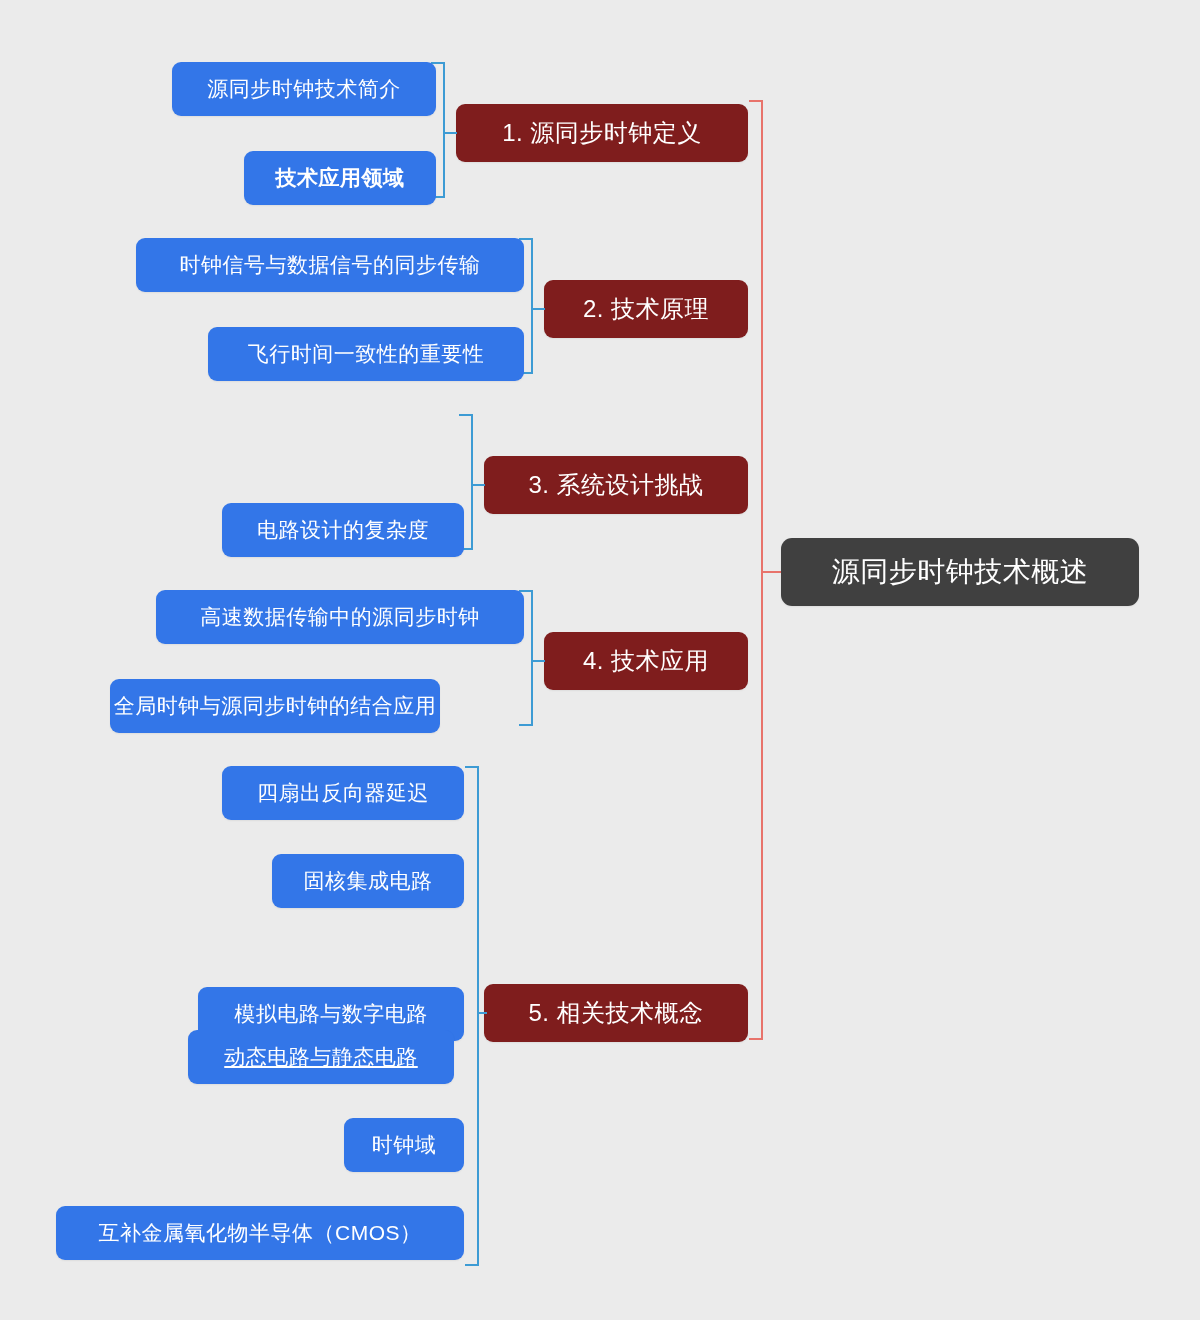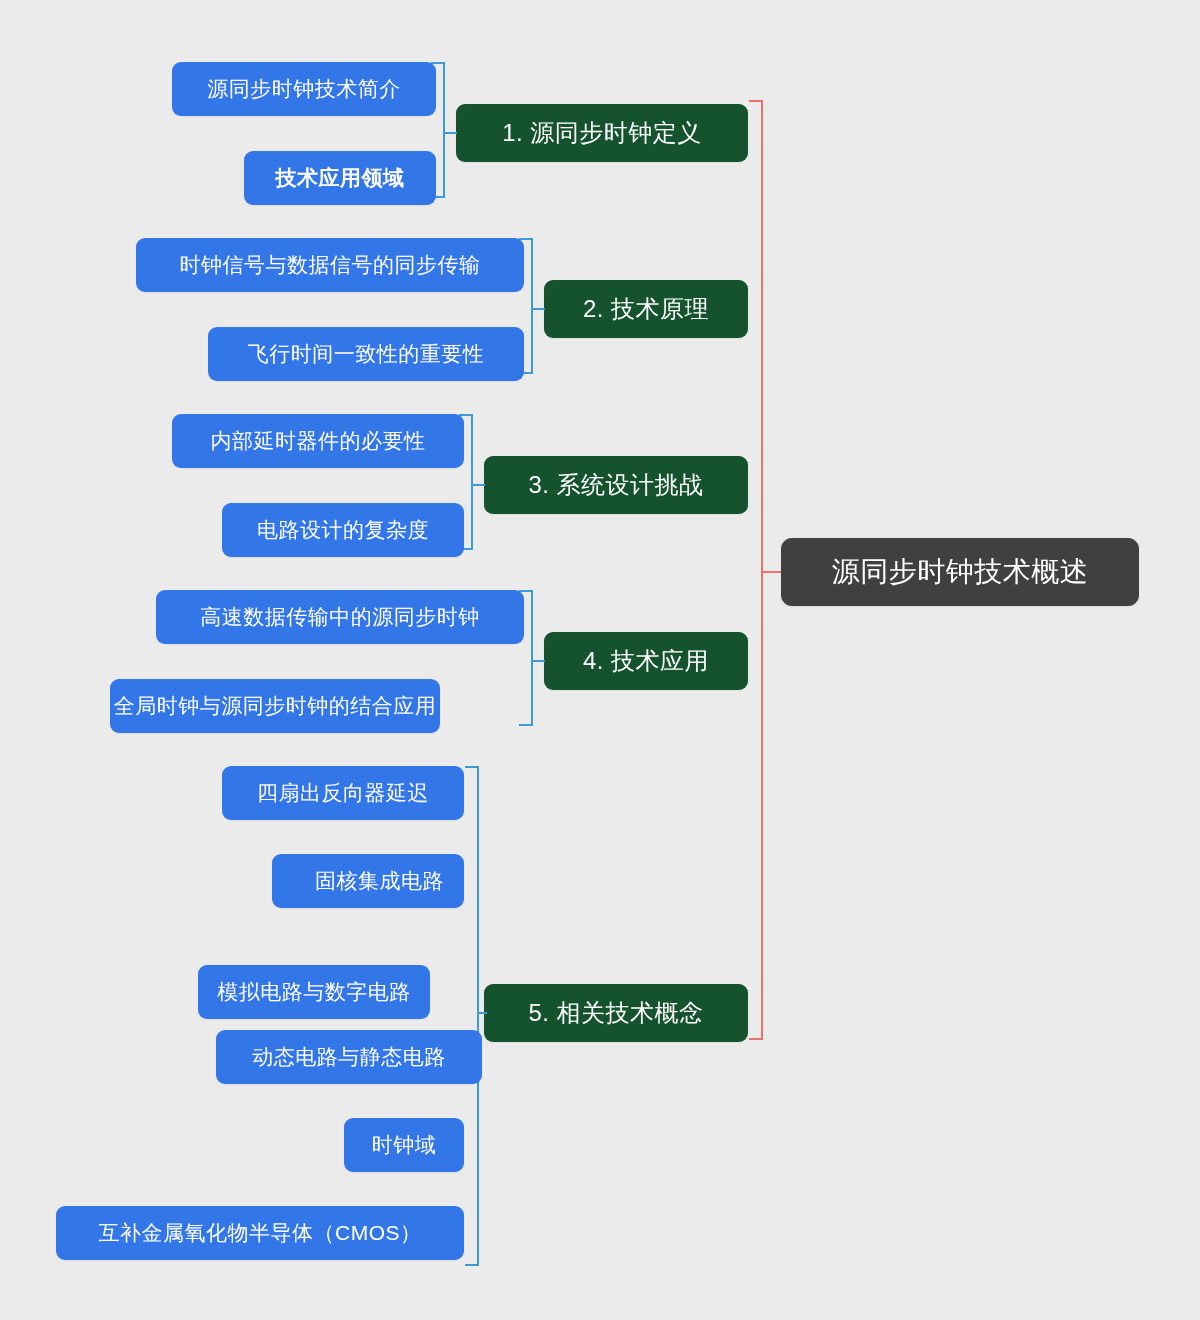--- a/index.html
+++ b/index.html
@@ -32,21 +32,21 @@
     letter-spacing: 0.5px;
     box-shadow: 0 1px 2px rgba(0,0,0,0.06);
   }
   .node-root {
     background: #404040;
     font-size: 28px;
     border-radius: 11px;
     padding: 0 26px;
   }
   .node-l2 {
-    background: #14532d;
+    background: #7f1d1d;
     font-size: 24px;
     padding: 0 24px;
   }
   .node-l3 {
     background: #3376e8;
     font-size: 21px;
     padding: 0 20px;
   }
   .vline {
     position: absolute;
@@ -102,23 +102,20 @@
     <span>飞行时间一致性的重要性</span>
   </div>
 
   <div class="node node-l2" style="left:484px; top:456px; width:264px; height:58px;">
     <span>3. 系统设计挑战</span>
   </div>
   <div class="vline blue" style="left:471px; top:414px; height:136px;"></div>
   <div class="hline blue" style="left:459px; top:414px; width:14px;"></div>
   <div class="hline blue" style="left:459px; top:548px; width:14px;"></div>
   <div class="hline blue" style="left:471px; top:484px; width:14px;"></div>
-  <div class="node node-l3" style="left:172px; top:414px; width:292px; height:54px;">
-    <span>内部延时器件的必要性</span>
-  </div>
   <div class="node node-l3" style="left:222px; top:503px; width:242px; height:54px;">
     <span>电路设计的复杂度</span>
   </div>
 
   <div class="node node-l2" style="left:544px; top:632px; width:204px; height:58px;">
     <span>4. 技术应用</span>
   </div>
   <div class="vline blue" style="left:531px; top:590px; height:136px;"></div>
   <div class="hline blue" style="left:519px; top:590px; width:14px;"></div>
   <div class="hline blue" style="left:519px; top:724px; width:14px;"></div>
@@ -133,27 +130,27 @@
   <div class="node node-l2" style="left:484px; top:984px; width:264px; height:58px;">
     <span>5. 相关技术概念</span>
   </div>
   <div class="vline blue" style="left:477px; top:766px; height:500px;"></div>
   <div class="hline blue" style="left:465px; top:766px; width:14px;"></div>
   <div class="hline blue" style="left:465px; top:1264px; width:14px;"></div>
   <div class="hline blue" style="left:477px; top:1012px; width:10px;"></div>
   <div class="node node-l3" style="left:222px; top:766px; width:242px; height:54px;">
     <span>四扇出反向器延迟</span>
   </div>
-  <div class="node node-l3" style="left:272px; top:854px; width:192px; height:54px;justify-content:flex-end;">
+  <div class="node node-l3" style="left:272px; top:854px; width:192px; height:54px;">
     <span>固核集成电路</span>
   </div>
-  <div class="node node-l3" style="left:198px; top:965px; width:232px; height:54px;">
+  <div class="node node-l3" style="left:198px; top:987px; width:266px; height:54px;">
     <span>模拟电路与数字电路</span>
   </div>
-  <div class="node node-l3" style="left:216px; top:1030px; width:266px; height:54px;">
+  <div class="node node-l3" style="left:188px; top:1030px; width:266px; height:54px;text-decoration:underline;">
     <span>动态电路与静态电路</span>
   </div>
   <div class="node node-l3" style="left:344px; top:1118px; width:120px; height:54px;">
     <span>时钟域</span>
   </div>
   <div class="node node-l3" style="left:56px; top:1206px; width:408px; height:54px;">
     <span>互补金属氧化物半导体（CMOS）</span>
   </div>
 
 </div>

